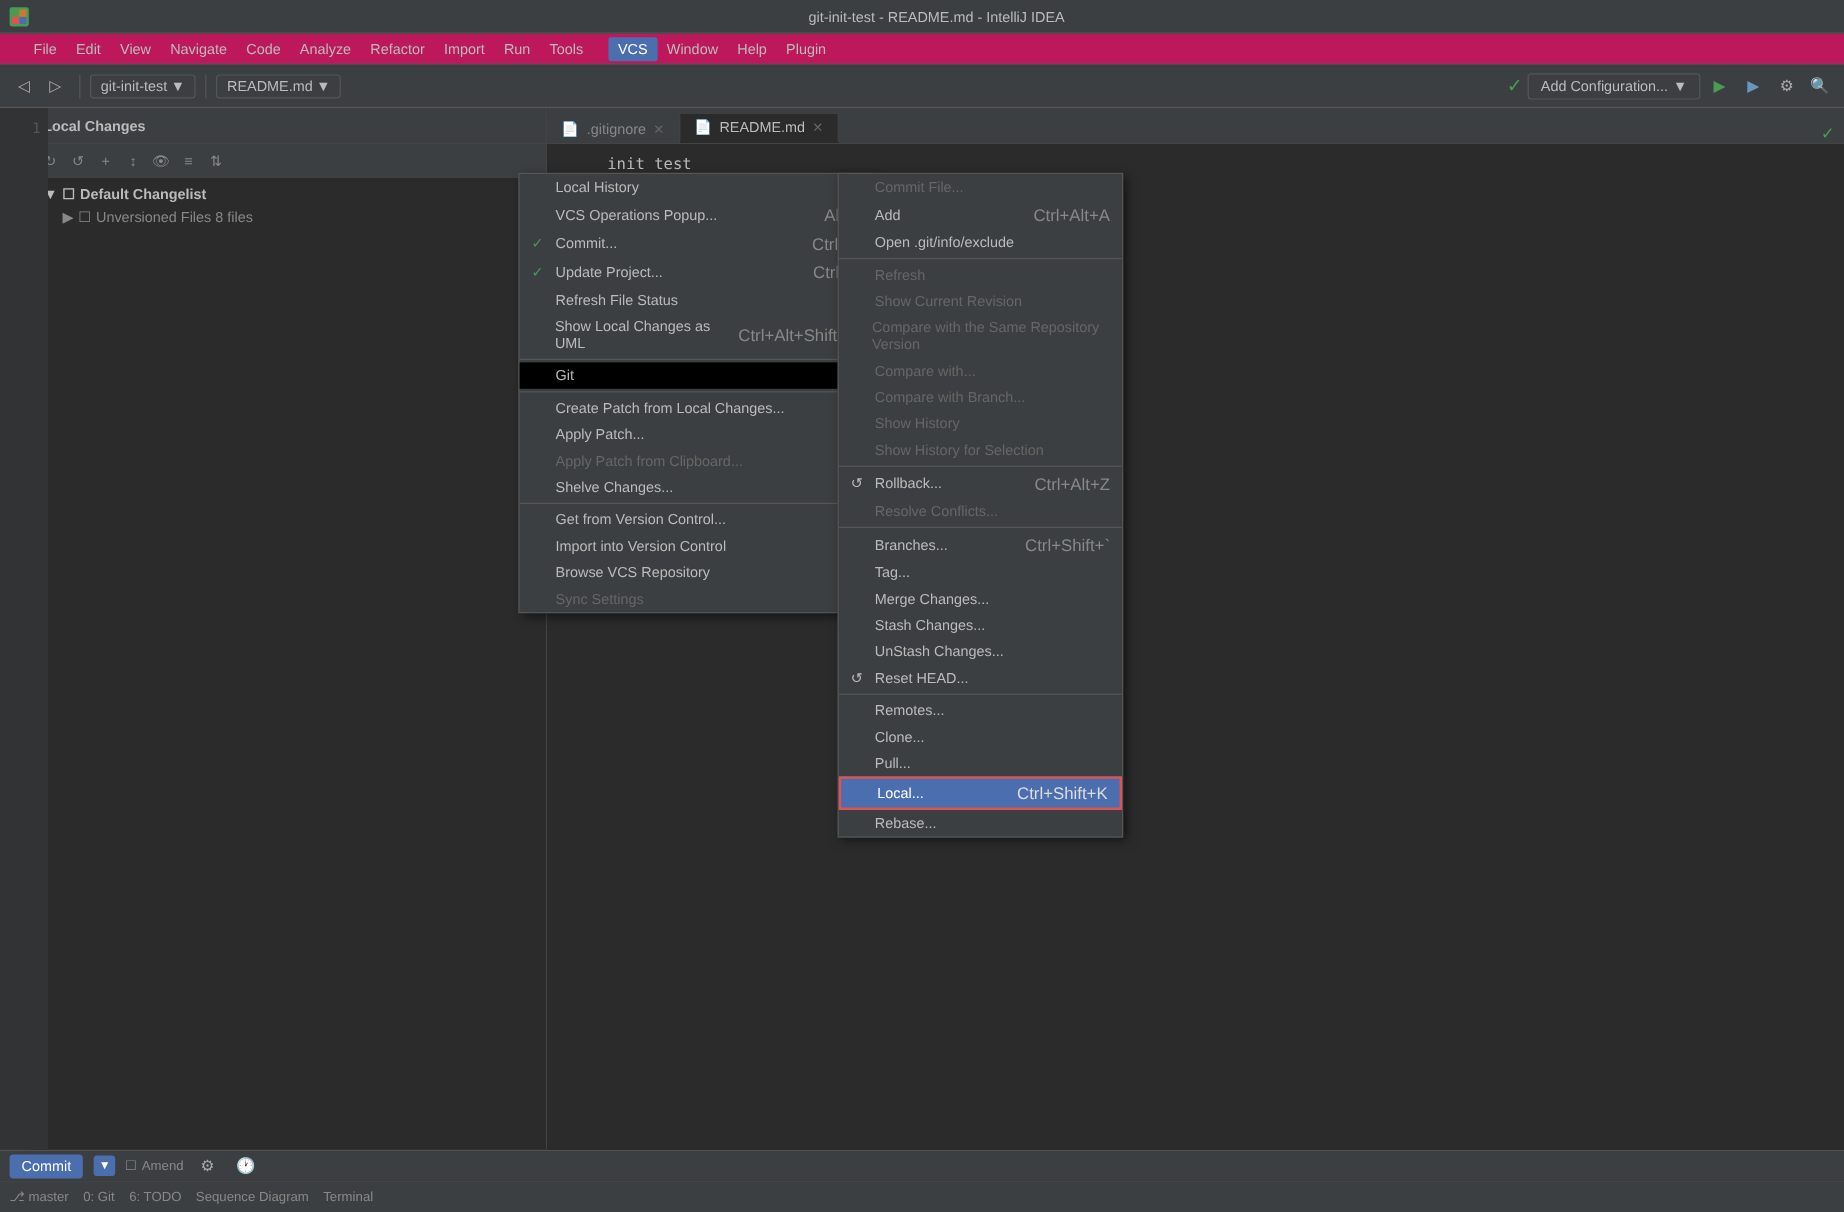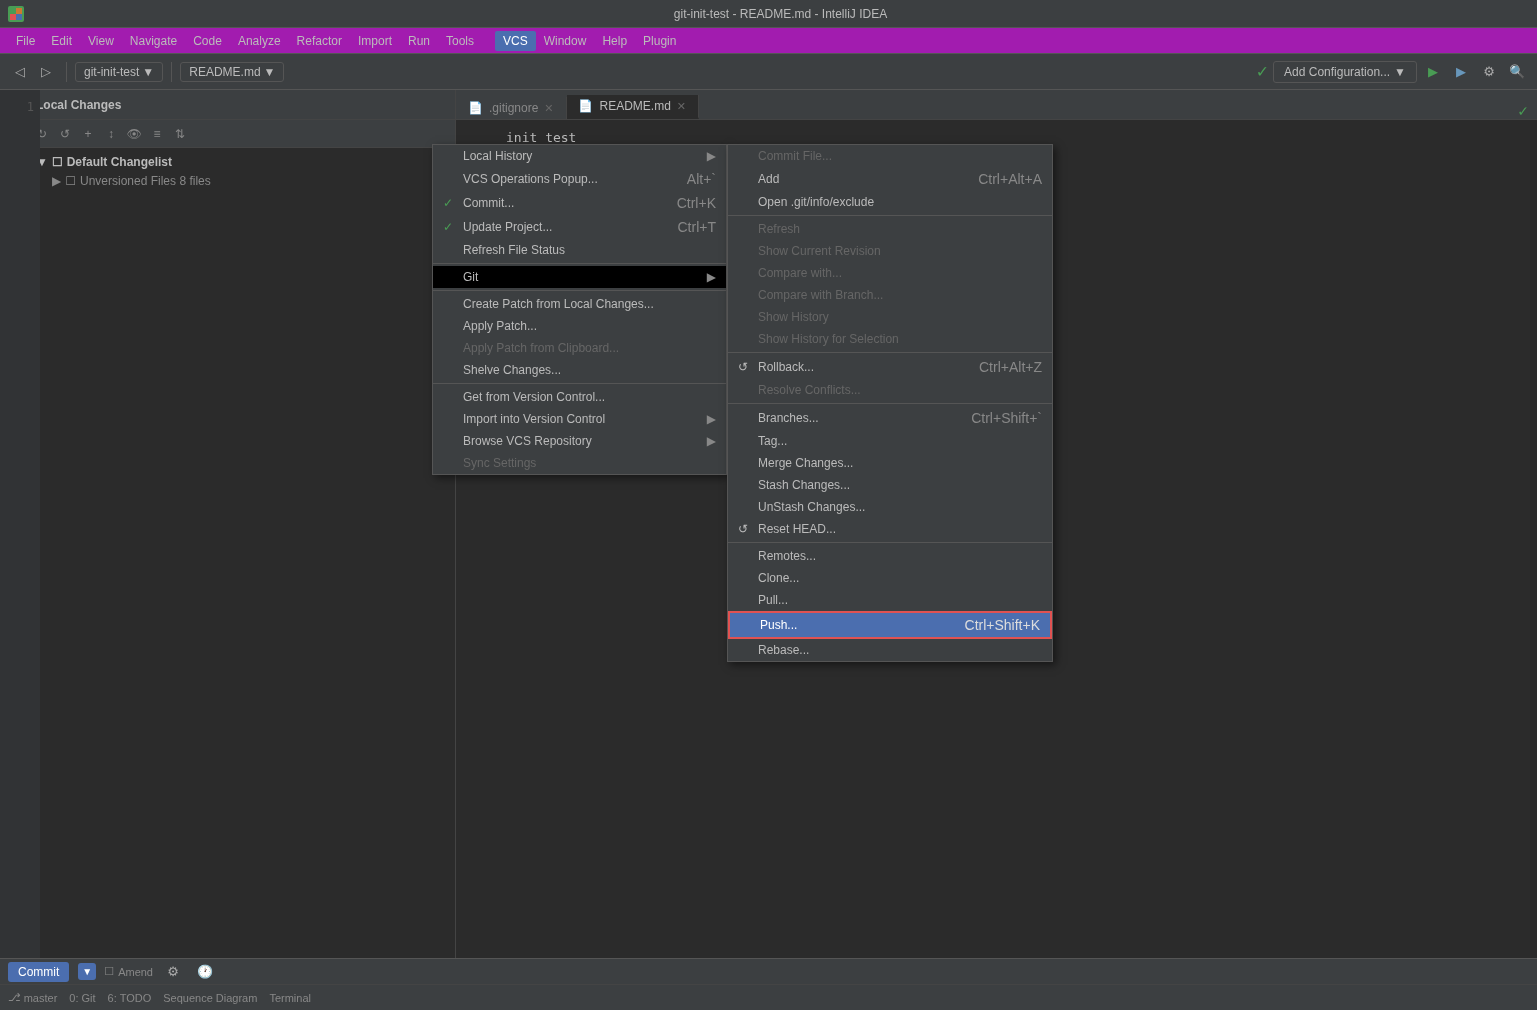--- a/index.html
+++ b/index.html
@@ -40,24 +40,24 @@
     .title-bar-title {
       font-size: 12px;
       color: #bbbbbb;
       flex: 1;
       text-align: center;
     }
 
     
     .menu-bar {
       height: 26px;
-      background: #a21caf;
-      display: flex;
-      align-items: center;
-      padding: 0 8px;
+      background: #be185d;
+      display: flex;
+      align-items: center;
+      padding: 0 20px;
       border-bottom: 1px solid #555;
     }
     .menu-item {
       padding: 3px 8px;
       cursor: pointer;
       color: #bbbbbb;
       font-size: 12px;
       border-radius: 2px;
     }
     .menu-item.active { background: #4b6eaf; color: white; margin-left: 13px; }
@@ -325,22 +325,22 @@
     }
     .menu-icon {
       width: 16px;
       margin-right: 4px;
     }
 
     
     .git-submenu {
       position: absolute;
       top: 54px;
-      left: 727px;
-      width: 326px;
+      left: 698px;
+      width: 238px;
       background: #3c3f41;
       border: 1px solid #555;
       box-shadow: 3px 3px 8px rgba(0,0,0,0.5);
       z-index: 210;
       pointer-events: auto;
     }
 
     
     .push-item {
       background: #4b6eaf;
@@ -499,20 +499,25 @@
       <span class="menu-check green-check">✓</span>
       <span>Update Project...</span>
       <span class="menu-shortcut">Ctrl+T</span>
     </div>
 
     <div class="menu-section-item">
       <span class="menu-icon"></span>
       <span>Refresh File Status</span>
     </div>
 
+    <div class="menu-section-item">
+      <span class="menu-icon"></span>
+      <span>Show Local Changes as UML</span>
+      <span class="menu-shortcut">Ctrl+Alt+Shift+D</span>
+    </div>
     <div class="menu-sep"></div>
 
     <div class="menu-section-item highlighted">
       <span class="menu-icon"></span>
       <span>Git</span>
       <span class="menu-arrow">▶</span>
     </div>
     <div class="menu-sep"></div>
 
     <div class="menu-section-item">
@@ -581,20 +586,24 @@
     <div class="menu-section-item disabled">
       <span class="menu-icon"></span>
       <span>Refresh</span>
     </div>
 
     <div class="menu-section-item disabled">
       <span class="menu-icon"></span>
       <span>Show Current Revision</span>
     </div>
 
+    <div class="menu-section-item disabled">
+      <span class="menu-icon"></span>
+      <span>Compare with the Same Repository Version</span>
+    </div>
 
     <div class="menu-section-item disabled">
       <span class="menu-icon"></span>
       <span>Compare with...</span>
     </div>
 
     <div class="menu-section-item disabled">
       <span class="menu-icon"></span>
       <span>Compare with Branch...</span>
     </div>
@@ -664,21 +673,21 @@
       <span>Clone...</span>
     </div>
 
     <div class="menu-section-item">
       <span class="menu-icon"></span>
       <span>Pull...</span>
     </div>
 
     <div class="menu-section-item push-item">
       <span class="menu-icon"></span>
-      <span>Push...</span>
+      <span>Local...</span>
       <span class="menu-shortcut">Ctrl+Shift+K</span>
     </div>
 
     <div class="menu-section-item">
       <span class="menu-icon"></span>
       <span>Rebase...</span>
     </div>
   </div>
 </div>
 

